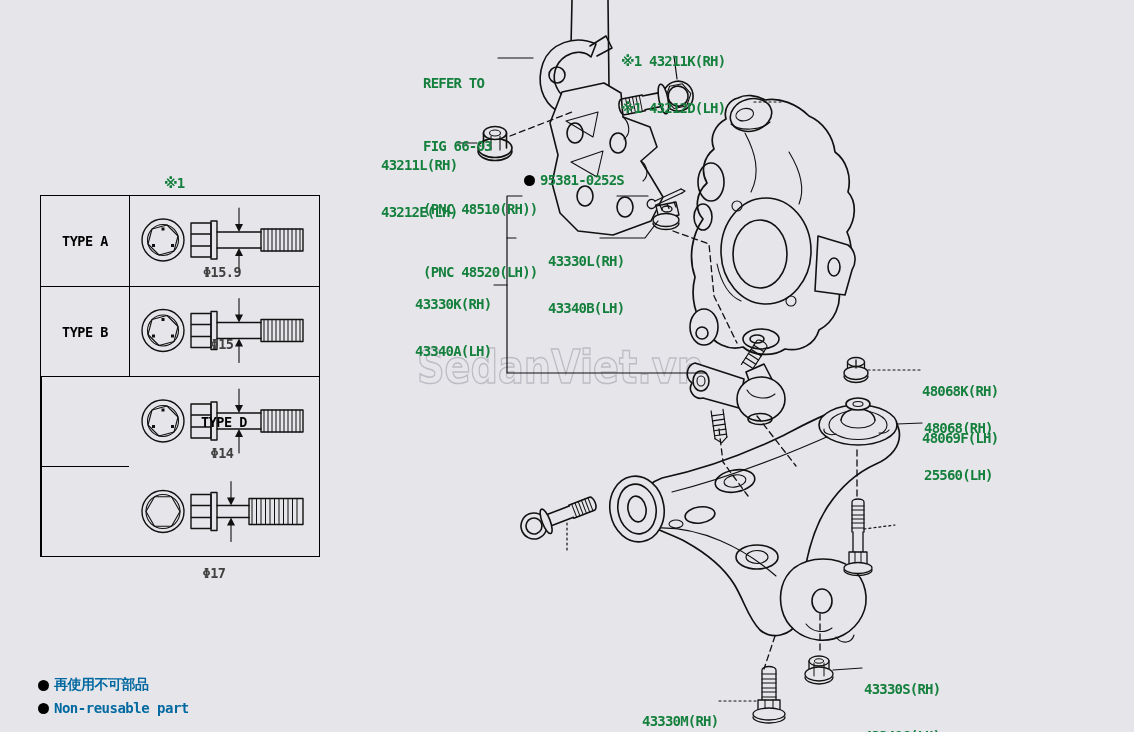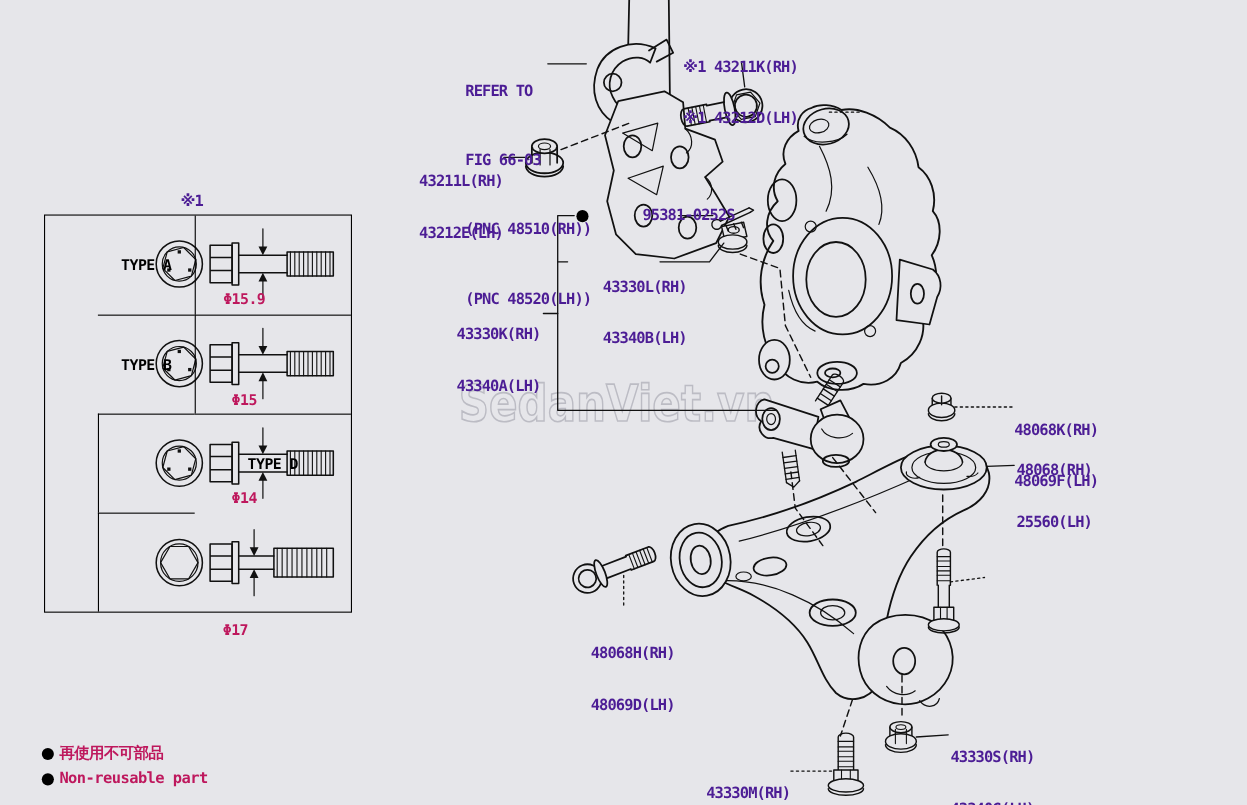--- a/index.html
+++ b/index.html
@@ -1,35 +1,35 @@
 <!DOCTYPE html>
 <html><head>
 <meta charset="utf-8">
 <style>
   html,body{margin:0;padding:0;background:#d8d8dc;}
   .stage{position:relative;width:1134px;height:732px;background:#e6e6ea;overflow:hidden;
          font-family:"DejaVu Sans Mono",monospace;}
   svg.art{position:absolute;left:0;top:0;}
   .label{position:absolute;font:bold 14px/15.5px "DejaVu Sans Mono","DejaVu Sans",monospace;
-         letter-spacing:-0.8px;color:#4c1d95;white-space:pre;}
+         letter-spacing:-0.8px;color:#15803d;white-space:pre;}
   .note{line-height:21px;}
   .flexrow{display:flex;align-items:center;}
   .dot{width:11px;height:11px;border-radius:50%;background:#000;display:inline-block;
        margin-right:5px;flex:none;}
   .typetable{position:absolute;left:40px;top:195px;width:280px;height:362px;
              border:1.6px solid #000;box-sizing:border-box;
-             display:grid;grid-template-columns:88px 1fr;grid-template-rows:repeat(4,1fr);padding-left:48px;}
+             display:grid;grid-template-columns:88px 1fr;grid-template-rows:repeat(4,1fr);}
   .tcell{border-top:1.4px solid #000;border-left:1.4px solid #000;position:relative;}
   .tcell.r0{border-top:none;}
   .tcell.c0{border-left:none;display:flex;align-items:center;justify-content:center;}
   .tname{font:bold 13.5px "DejaVu Sans Mono",monospace;letter-spacing:-0.5px;color:#000;white-space:pre;}
   .dia{position:absolute;font:bold 13.5px "DejaVu Sans Mono","DejaVu Sans",monospace;
-       letter-spacing:-0.5px;color:#be185d;width:70px;text-align:center;}
+       letter-spacing:-0.5px;color:#404040;width:70px;text-align:center;}
   .legend .lrow{margin-bottom:6px;font:bold 14px "DejaVu Sans Mono","DejaVu Sans",monospace;
-                letter-spacing:-0.5px;color:#be185d;white-space:pre;text-align:center;}
+                letter-spacing:-0.5px;color:#0369a1;white-space:pre;text-align:center;}
 </style>
 </head>
 <body>
 
 <div class="stage">
 
 <svg class="art" width="1134" height="732" viewBox="0 0 1134 732">
 
   <text x="417" y="383" textLength="287" lengthAdjust="spacingAndGlyphs" font-family="DejaVu Sans, sans-serif" font-size="46" font-weight="bold" fill="none" stroke="#bcbcc4" stroke-width="1.5">SedanViet.vn</text>
 
@@ -287,21 +287,21 @@
   <div>※1 43211K(RH)</div>
   <div>※1 43212D(LH)</div>
 </div>
 
 
 <div class="label" style="left:381px;top:127px;">
   <div>43211L(RH)</div>
   <div>43212E(LH)</div>
 </div>
 
-<div class="label flexrow" style="left:524px;top:189px;gap:44px;">
+<div class="label flexrow" style="left:524px;top:173px;">
   <span class="dot"></span>
   <span>95381-0252S</span>
 </div>
 
 <div class="label" style="left:548px;top:223px;">
   <div>43330L(RH)</div>
   <div>43340B(LH)</div>
 </div>
 
 <div class="label" style="left:415px;top:266px;">
@@ -313,24 +313,20 @@
   <div>48068K(RH)</div>
   <div>48069F(LH)</div>
 </div>
 
 <div class="label" style="left:924px;top:390px;text-align:right;">
   <div>48068(RH)</div>
   <div>25560(LH)</div>
 </div>
 
 
-<div class="label" style="left:537px;top:556px;">
-  <div>48068H(RH)</div>
-  <div>48069D(LH)</div>
-</div>
 
 <div class="label" style="left:864px;top:651px;">
   <div>43330S(RH)</div>
   <div>43340G(LH)</div>
 </div>
 
 <div class="label" style="left:642px;top:683px;">
   <div>43330M(RH)</div>
   
 </div>
@@ -347,21 +343,21 @@
   </div>
   <div class="tcell"></div>
   <div class="tcell"></div>
   <div class="tcell c0">
     <span class="tname">TYPE D</span>
   </div>
   <div class="tcell"></div>
 </div>
 
 <div class="dia" style="left:187px;top:264px;">Φ15.9</div>
-<div class="dia" style="left:187px;top:356px;">Φ15</div>
+<div class="dia" style="left:187px;top:336px;">Φ15</div>
 <div class="dia" style="left:187px;top:445px;">Φ14</div>
 <div class="dia" style="left:179px;top:565px;">Φ17</div>
 
 <div class="legend" style="position:absolute;left:38px;top:676px;">
   <div class="lrow flexrow">
     <span class="dot"></span>
     <span>再使用不可部品</span>
   </div>
   <div class="lrow flexrow">
     <span class="dot"></span>

